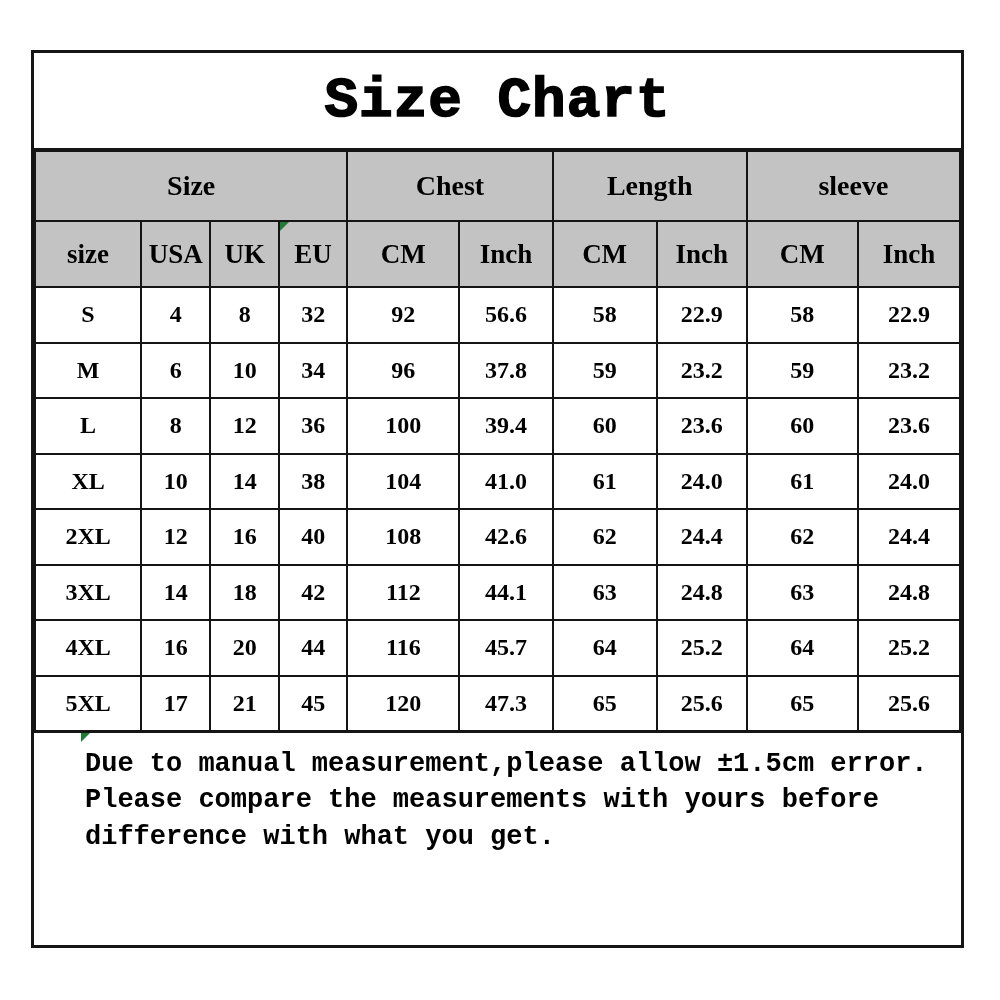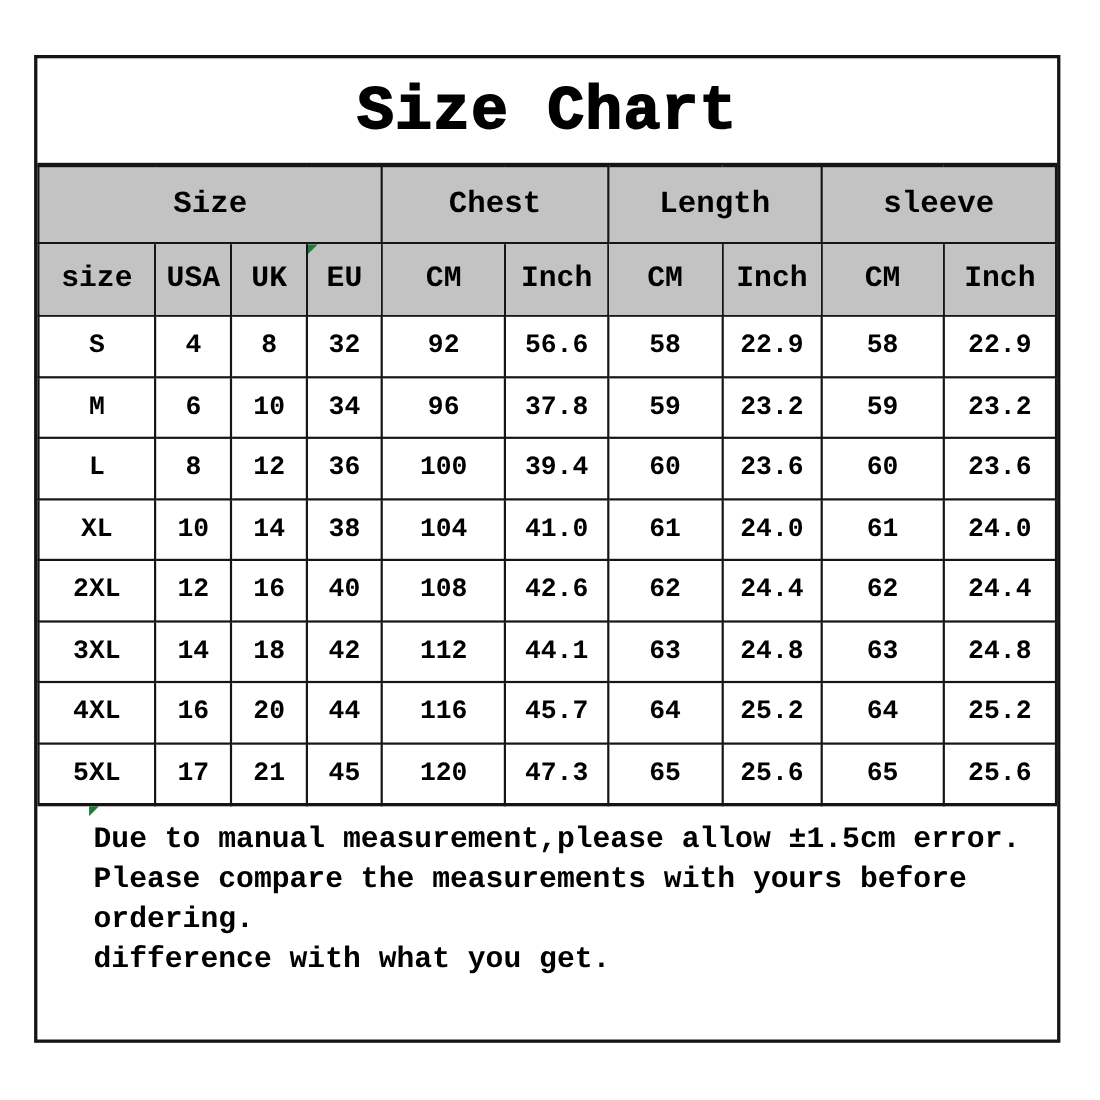--- a/index.html
+++ b/index.html
@@ -23,21 +23,21 @@
     height: 97px; flex: 0 0 97px;
     border-bottom: 2px solid #151515;
     display: flex; align-items: center; justify-content: center;
   }
   .title-row h1 {
     font-size: 56px; font-weight: bold; letter-spacing: 1px;
     -webkit-text-stroke: 1.6px #000;
   }
 
   table.size-table {
-    width: 100%; border-collapse: collapse; table-layout: fixed;
+    width: 100%; border-collapse: collapse; table-layout: fixed; font-family: Liberation Serif, serif;
   }
   .size-table th, .size-table td {
     border: 2px solid #151515;
     text-align: center; vertical-align: middle;
     font-weight: bold;
     overflow: hidden;
   }
   .group-row th { height: 70px; background: #c3c3c3; font-size: 28px; }
   .sub-row th   { height: 66px; background: #c3c3c3; font-size: 27px; position: relative; }
   .size-table tbody td { height: 55.5px; font-size: 24px; background: #fff; }
@@ -200,18 +200,17 @@
           <td>65</td>
           <td>25.6</td>
         </tr>
       </tbody>
     </table>
 
     <div class="footer-note">
       <span class="corner-marker"></span>
       <p>Due to manual measurement,please allow ±1.5cm error.</p>
       <p>Please compare the measurements with yours before</p>
-      <p>ordering.</p>
       <p>difference with what you get.</p>
     </div>
 
   </div>
 </div>
 
 </body></html>

